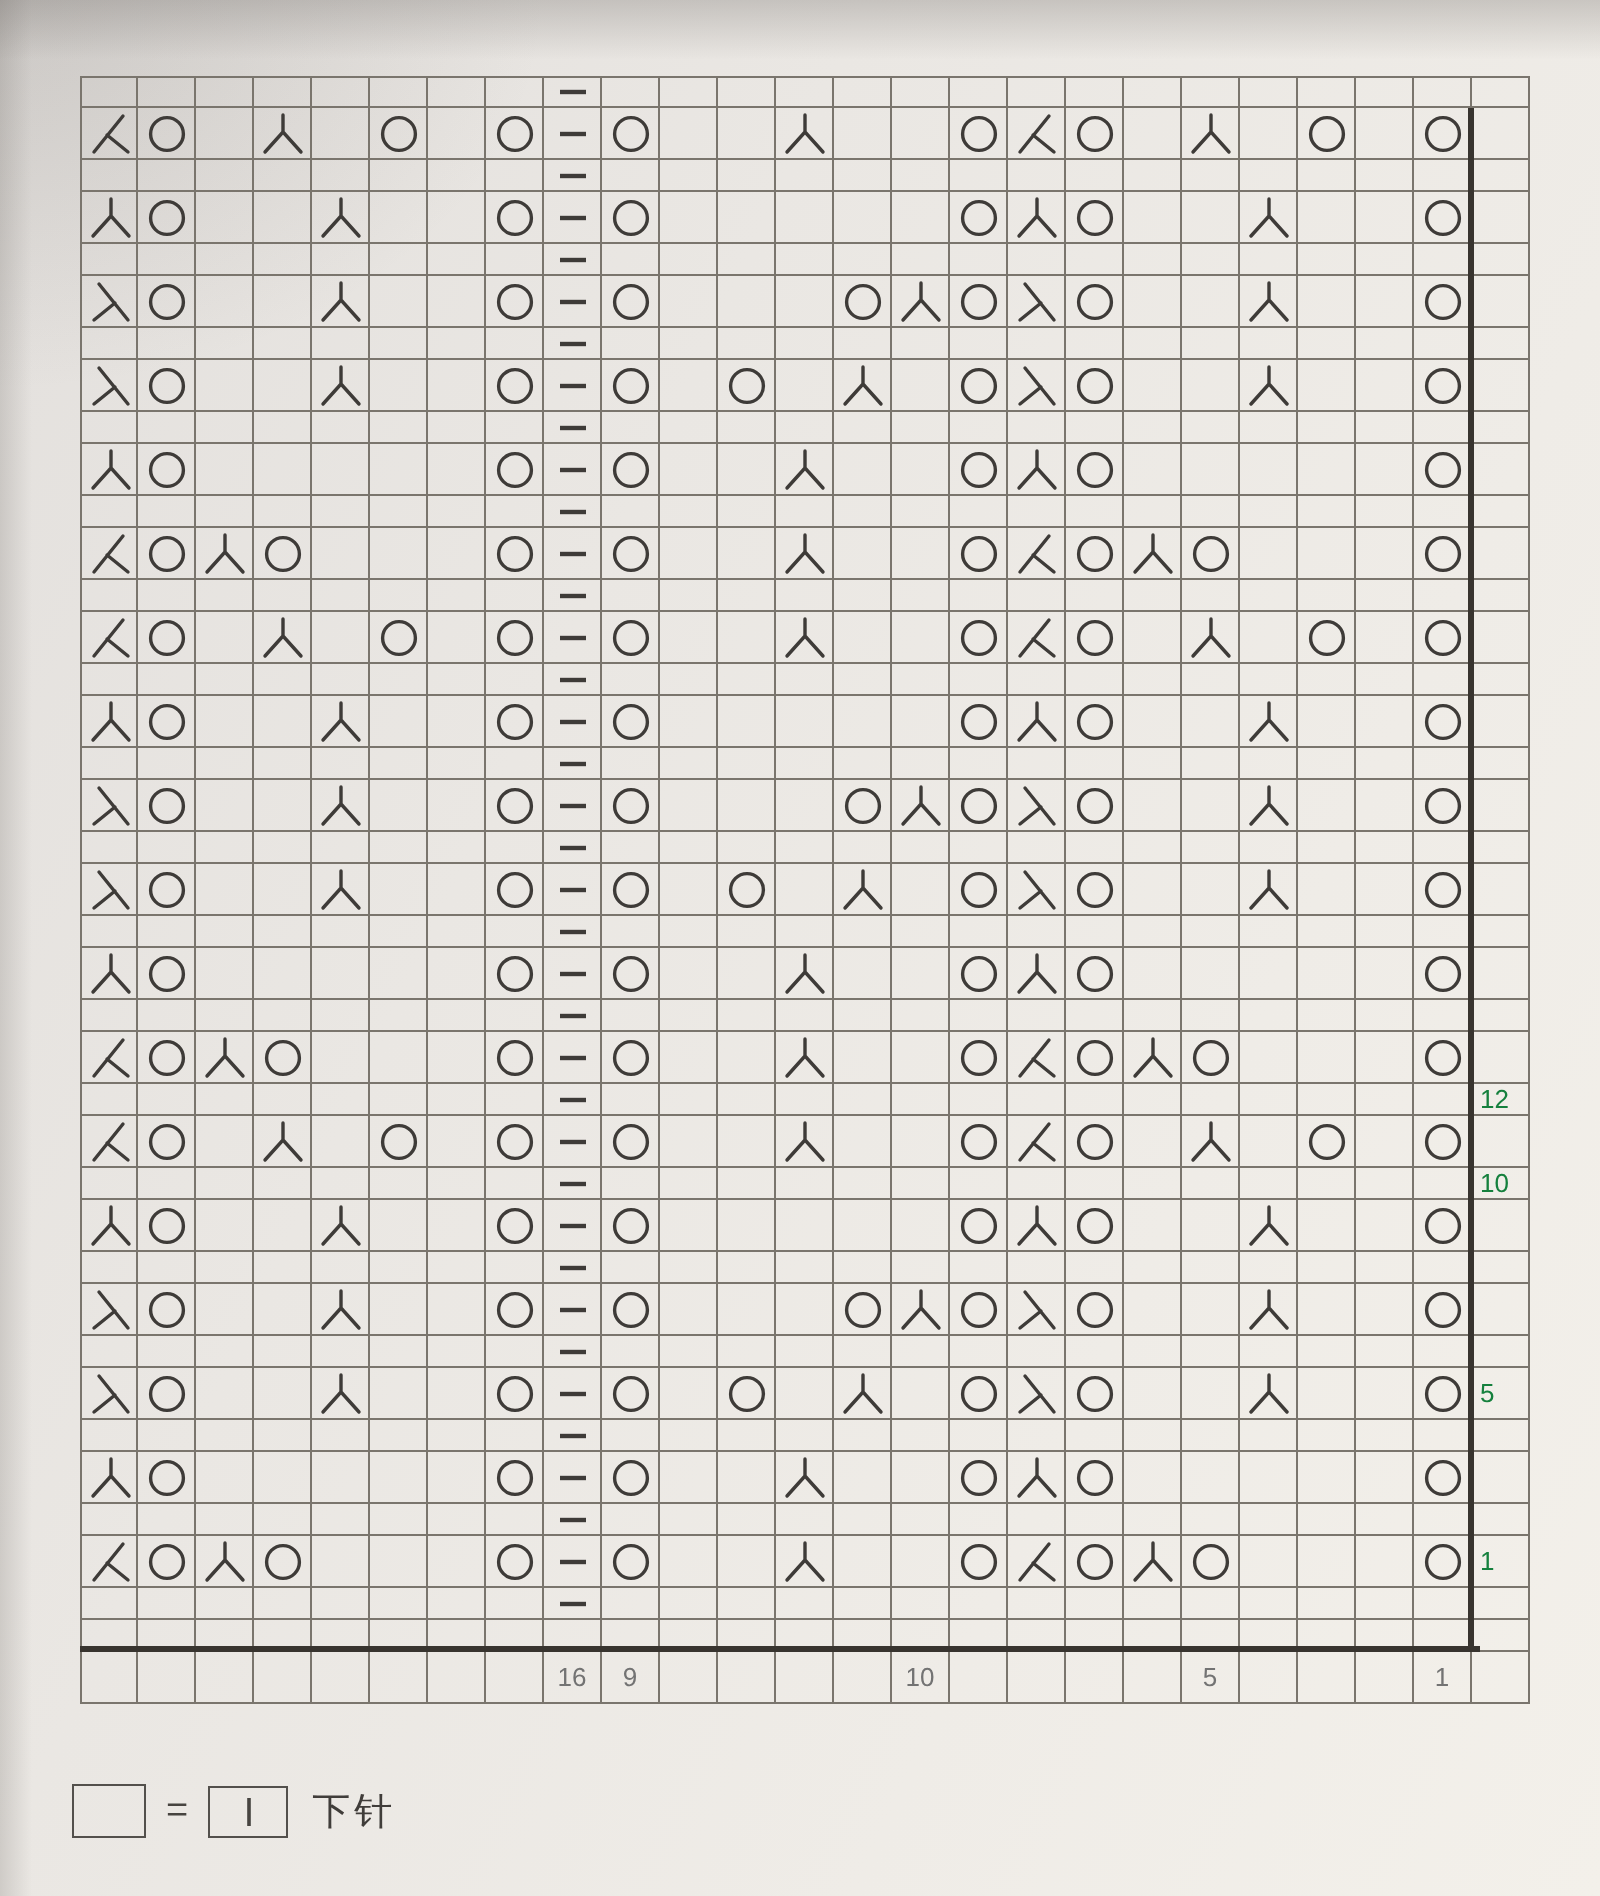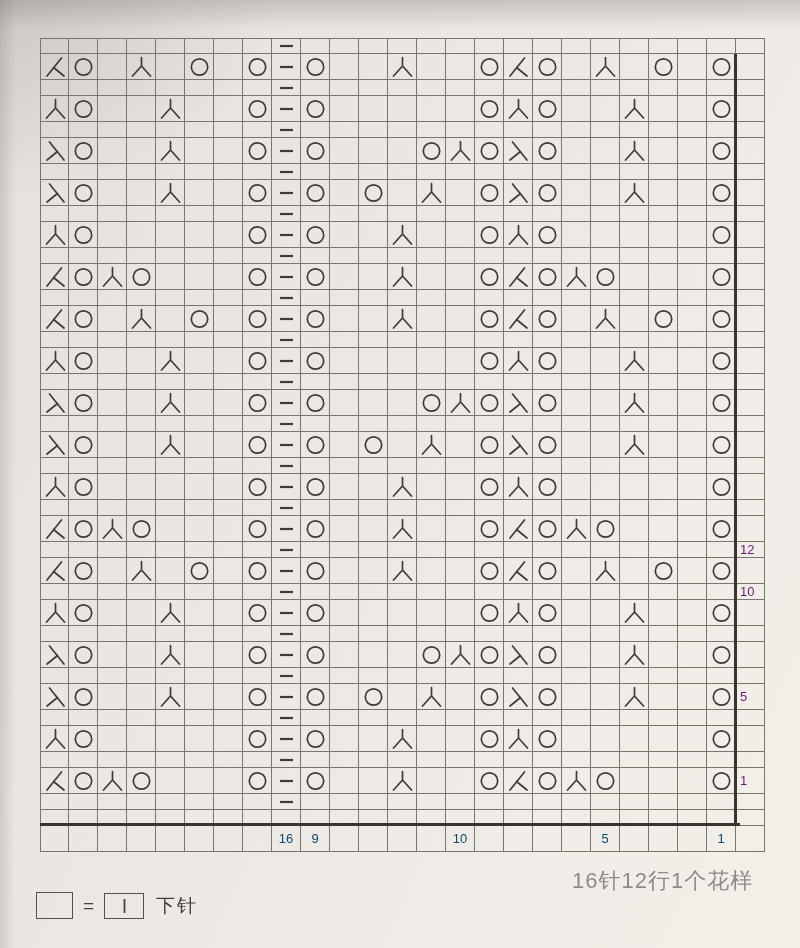--- a/index.html
+++ b/index.html
@@ -17,22 +17,22 @@
   :root{--lc:#7a756d;--ink:#3e3b38;}
   #chart{position:absolute;left:40px;top:38px;}
   .crow{display:flex;}
   .cell{
     width:29px;height:100%;box-sizing:border-box;flex:none;
     border-right:1px solid var(--lc);border-bottom:1px solid var(--lc);
     display:flex;align-items:center;justify-content:center;
   }
   .crow .cell:first-child{border-left:1px solid var(--lc);}
   #chart>.crow:first-child .cell{border-top:1px solid var(--lc);}
-  .lab{font-size:13px;color:#701a75;justify-content:flex-start;padding-left:4px;}
-  .lb{font-size:13px;color:#0c4a6e;}
+  .lab{font-size:13px;color:#15803d;justify-content:flex-start;padding-left:4px;}
+  .lb{font-size:13px;color:#737373;}
   .thick-v{position:absolute;left:734px;top:54px;width:3px;height:772px;background:#38342f;}
   .thick-h{position:absolute;left:40px;top:823px;width:700px;height:3px;background:#38342f;}
   .legend{position:absolute;left:36px;top:892px;display:flex;align-items:center;color:#474440;}
   .lbox{display:inline-flex;align-items:center;justify-content:center;width:37px;height:27px;
         border:1.6px solid #53504c;box-sizing:border-box;background:transparent;}
   .lbox2{width:40px;height:26px;}
   .eq{font-size:19px;color:#474440;margin:0 10px;}
   .ltext{font-size:19px;margin-left:12px;color:#403d3a;letter-spacing:2px;}
   .caption{position:absolute;left:572px;top:866px;font-size:22px;color:#8d8b88;letter-spacing:1px;}
 </style>
@@ -2078,14 +2078,13 @@
     <span class="lbox"></span>
     <span class="eq">=</span>
     <span class="lbox lbox2">
       <svg width="29" height="22">
         <line x1="14.5" y1="4" x2="14.5" y2="18" stroke="#474440" stroke-width="1.8"></line>
       </svg>
     </span>
     <span class="ltext">下针</span>
   </div>
 
-  <div class="caption">16针12行1个花样</div>
 </div>
 
 </body></html>

